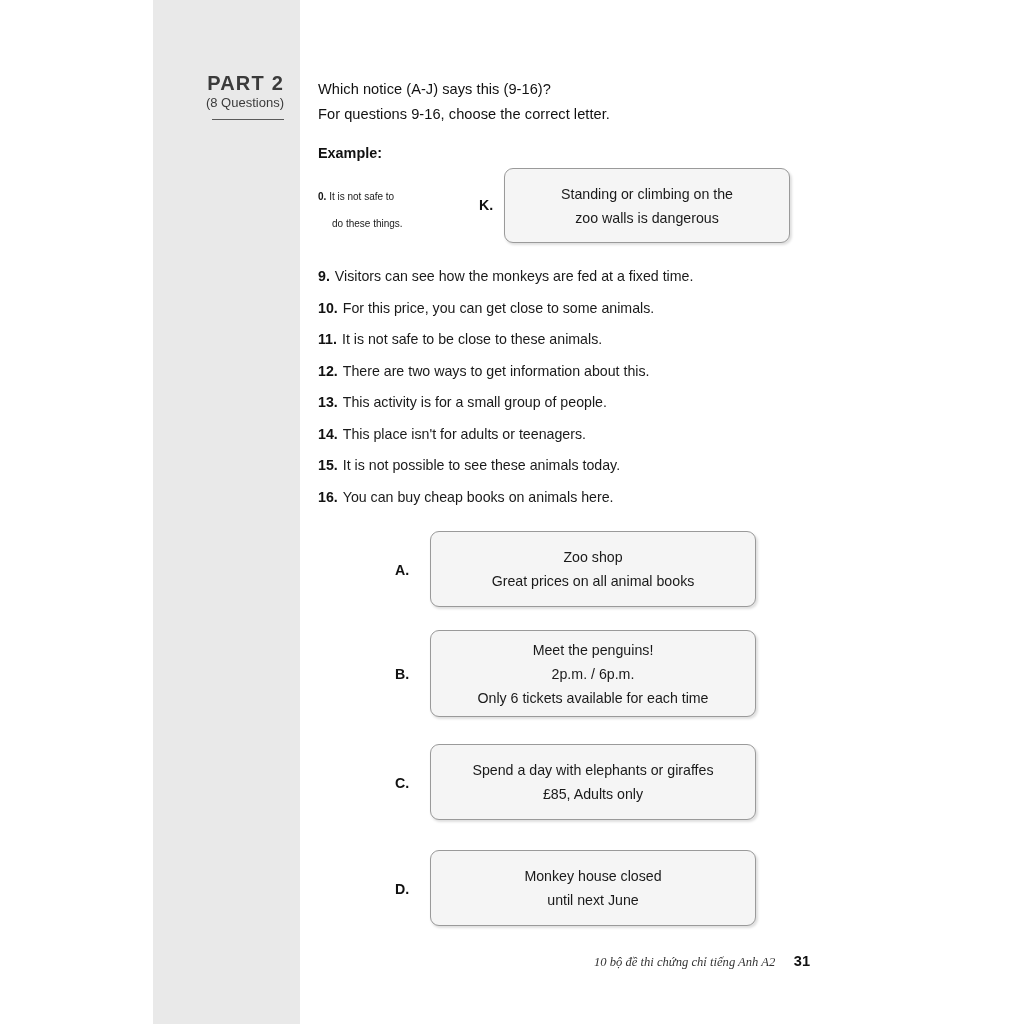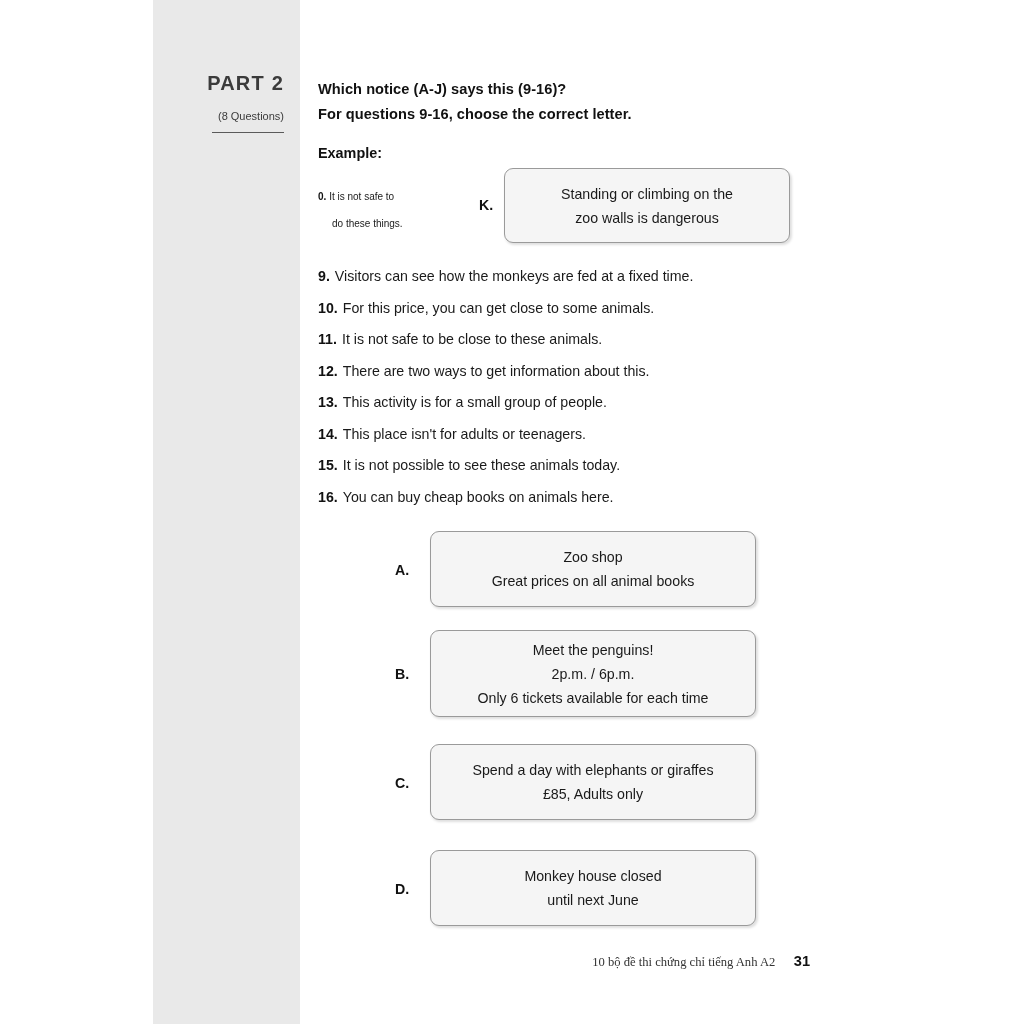--- a/index.html
+++ b/index.html
@@ -38,45 +38,45 @@
     text-align: right;
   }
   #part-title {
     font-size: 20px;
     font-weight: bold;
     letter-spacing: 1.2px;
     color: #3b3b3b;
     line-height: 17px;
   }
   #part-sub {
-    font-size: 11px;
+    font-size: 13px;
     color: #3b3b3b;
     line-height: 20px;
-    margin-top: 14px;
+    margin-top: 1px;
     padding-left: 20px;
   }
   #part-rule {
     margin-top: 6px;
     margin-left: auto;
     width: 72px;
     height: 1.4px;
     background: #5a5a5a;
   }
   
   #main {
     position: absolute;
     left: 318px;
     top: 0;
     width: 600px;
     height: 1024px;
   }
   .instr {
     position: absolute;
     font-size: 14.6px;
-    font-weight: bold;
+    font-weight: normal;
     color: #111111;
     letter-spacing: 0.05px;
     white-space: nowrap;
     text-align: center;
   }
   #instr-1 { top: 81px; left: 0; }
   #instr-2 { top: 106px; left: 0; }
   #example-label {
     position: absolute;
     top: 145px;
@@ -200,20 +200,21 @@
   #footer {
     position: absolute;
     left: 318px;
     top: 952px;
     width: 492px;
     text-align: right;
     white-space: nowrap;
   }
   #footer-title {
     font-family: "Liberation Serif", serif;
+    font-style: italic;
     font-size: 12.6px;
     color: #333333;
   }
   #footer-page {
     font-size: 14.6px;
     font-weight: bold;
     color: #111111;
     margin-left: 14px;
     margin-top: 36px;
   }

